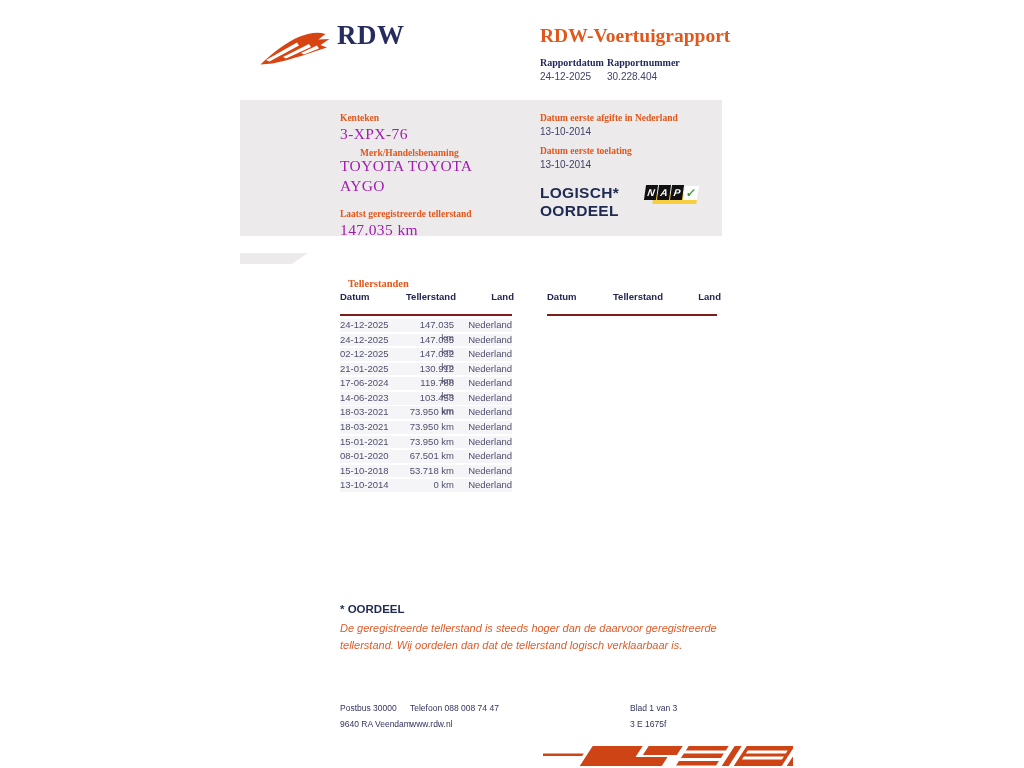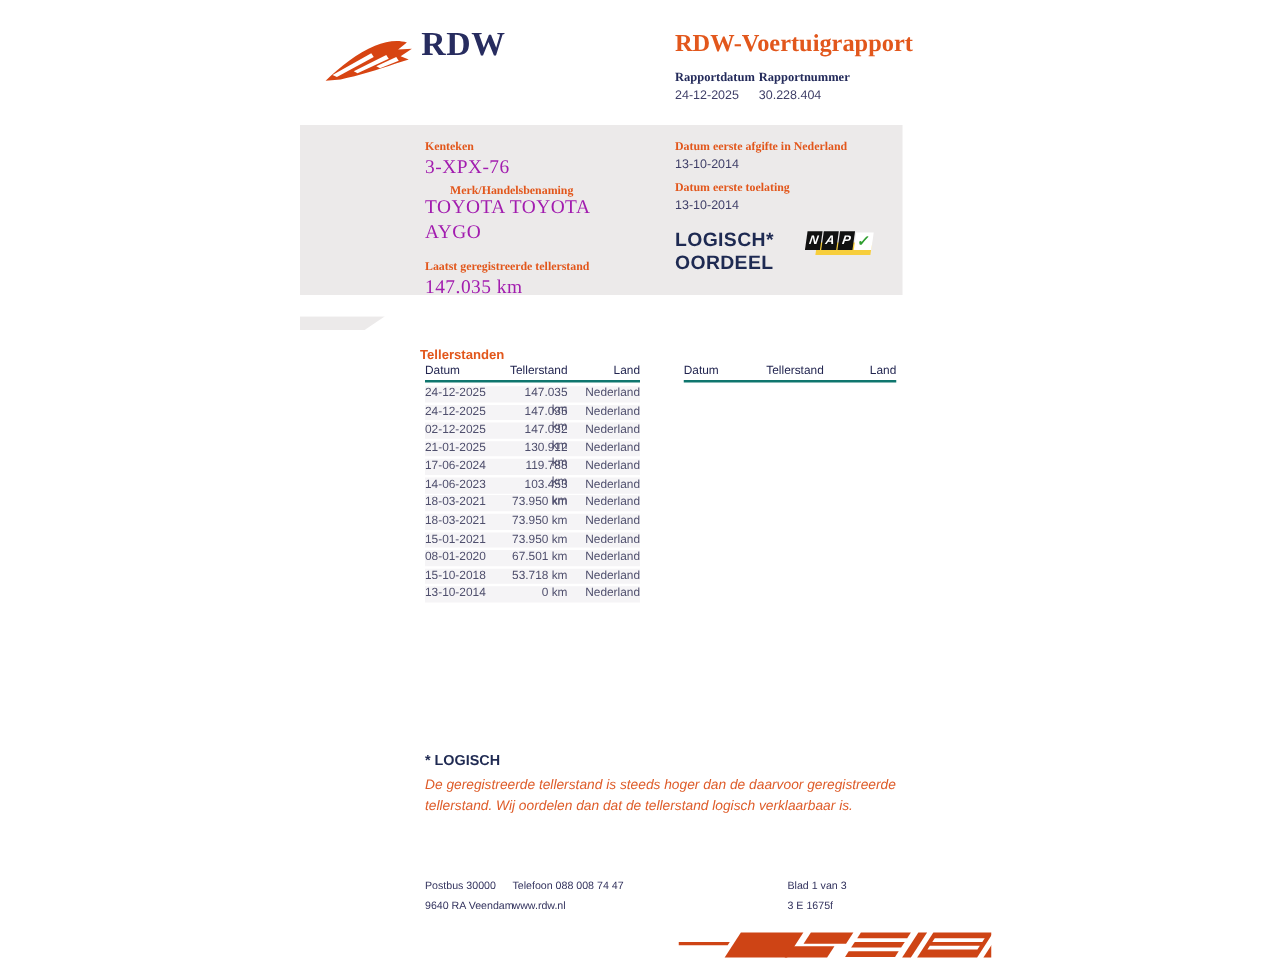--- a/index.html
+++ b/index.html
@@ -80,31 +80,31 @@
   .nap-n { left:0; } .nap-a { left:13px; } .nap-p { left:26px; }
   .nap-check {
     position:absolute; left:39px; top:2px; width:14px; height:14px;
     background:#ffffff; transform:skewX(-8deg);
     display:flex; align-items:center; justify-content:center;
     color:#2F9E2F; font-weight:700; font-size:12px;
   }
 
   
   .tables-title {
-    position:absolute; left:336px; top:278px;
-    font-family:Liberation Sans, sans-serif; font-weight:700; font-size:10.5px;
+    position:absolute; left:348px; top:278px;
+    font-family:Liberation Serif, serif; font-weight:700; font-size:10.5px;
     color:#E2571C;
   }
   .mtable { position:absolute; top:291px; }
   .mtable-1 { left:340px; width:172px; }
   .mtable-2 { left:547px; width:170px; }
   .thead {
     display:grid; grid-template-columns:66px 1fr 58px;
-    font-weight:400; font-size:9.5px; color:#222550;
-    padding-bottom:2px; border-bottom:2px solid #0f766e;
+    font-weight:700; font-size:9.5px; color:#222550;
+    padding-bottom:12px; border-bottom:2px solid #7f1d1d;
   }
   .thead .h1, .trow .c1 { text-align:right; }
   .thead .h2, .trow .c2 { text-align:right; }
   .rows { margin-top:3px; }
   .trow {
     display:grid; grid-template-columns:66px 1fr 58px;
     height:12.7px; line-height:12.7px; margin-bottom:1.9px;
     background:#F5F4F6; font-size:9.5px; color:#4F4F6D;
   }
 
@@ -250,21 +250,21 @@
 
   <div class="mtable mtable-2">
     <div class="thead">
       <span class="h0">Datum</span>
       <span class="h1">Tellerstand</span>
       <span class="h2">Land</span>
     </div>
   </div>
 
   <section class="footnote">
-    <div class="fn-title">* LOGISCH</div>
+    <div class="fn-title">* OORDEEL</div>
     <div class="fn-text">De geregistreerde tellerstand is steeds hoger dan de daarvoor geregistreerde tellerstand. Wij oordelen dan dat de tellerstand logisch verklaarbaar is.</div>
   </section>
 
   <div class="footer-col fc-1">
     <div>Postbus 30000</div>
     <div>9640 RA Veendam</div>
   </div>
   <div class="footer-col fc-2">
     <div>Telefoon 088 008 74 47</div>
     <div>www.rdw.nl</div>

